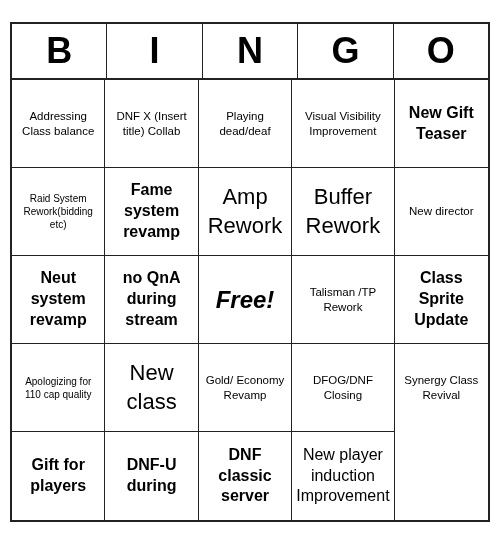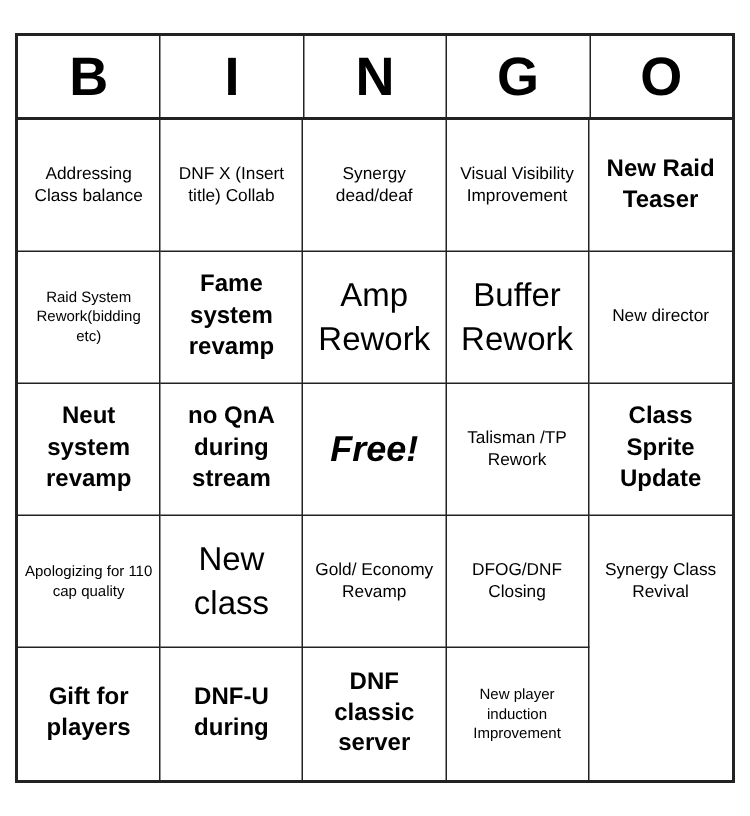--- a/index.html
+++ b/index.html
@@ -75,36 +75,36 @@
   <div class="bingo-header">
   <div class="bingo-letter">B</div>
       <div class="bingo-letter">I</div>
       <div class="bingo-letter">N</div>
       <div class="bingo-letter">G</div>
       <div class="bingo-letter">O</div>
     </div>
   <div class="bingo-grid">
   <div class="bingo-cell">Addressing Class balance</div>
       <div class="bingo-cell">DNF X (Insert title) Collab</div>
-      <div class="bingo-cell">Synergy dead/deaf</div>
+      <div class="bingo-cell">Playing dead/deaf</div>
       <div class="bingo-cell">Visual Visibility Improvement</div>
-      <div class="bingo-cell cell-medium">New Raid Teaser</div>
+      <div class="bingo-cell cell-medium">New Gift Teaser</div>
       <div class="bingo-cell" style="font-size: 10px;">Raid System Rework(bidding etc)</div>
       <div class="bingo-cell cell-medium">Fame system revamp</div>
       <div class="bingo-cell cell-large">Amp Rework</div>
       <div class="bingo-cell cell-large">Buffer Rework</div>
       <div class="bingo-cell">New director</div>
       <div class="bingo-cell cell-medium">Neut system revamp</div>
       <div class="bingo-cell cell-medium">no QnA during stream</div>
       <div class="bingo-cell cell-free">Free!</div>
       <div class="bingo-cell">Talisman /TP Rework</div>
       <div class="bingo-cell cell-medium">Class Sprite Update</div>
       <div class="bingo-cell" style="font-size: 10px;">Apologizing for 110 cap quality</div>
       <div class="bingo-cell cell-large">New class</div>
       <div class="bingo-cell">Gold/ Economy Revamp</div>
       <div class="bingo-cell">DFOG/DNF Closing</div>
       <div class="bingo-cell">Synergy Class Revival</div>
       <div class="bingo-cell cell-medium">Gift for players</div>
       <div class="bingo-cell cell-medium">DNF-U during</div>
       <div class="bingo-cell cell-medium">DNF classic server</div>
-      <div class="bingo-cell" style="font-size: 10px;">New player induction Improvement</div>
+      <div class="bingo-cell" style="font-size: 16px;">New player induction Improvement</div>
     </div>
 </div>
 
 </body></html>

